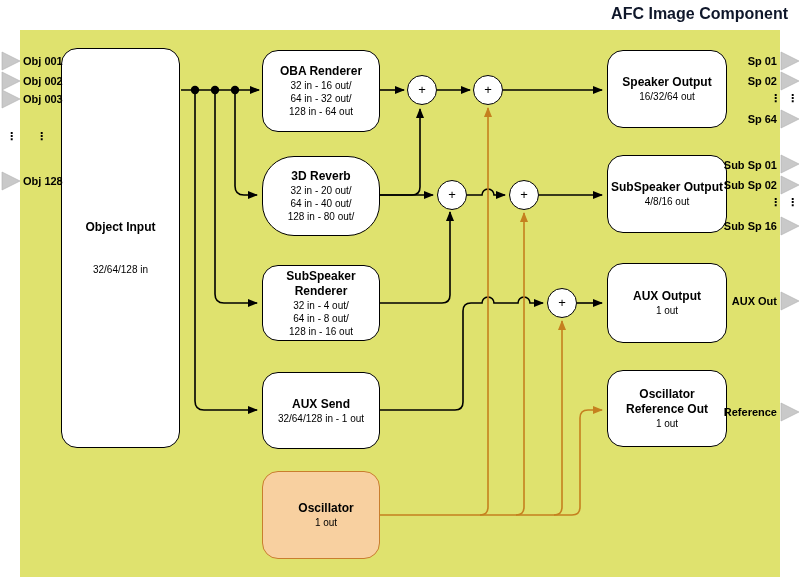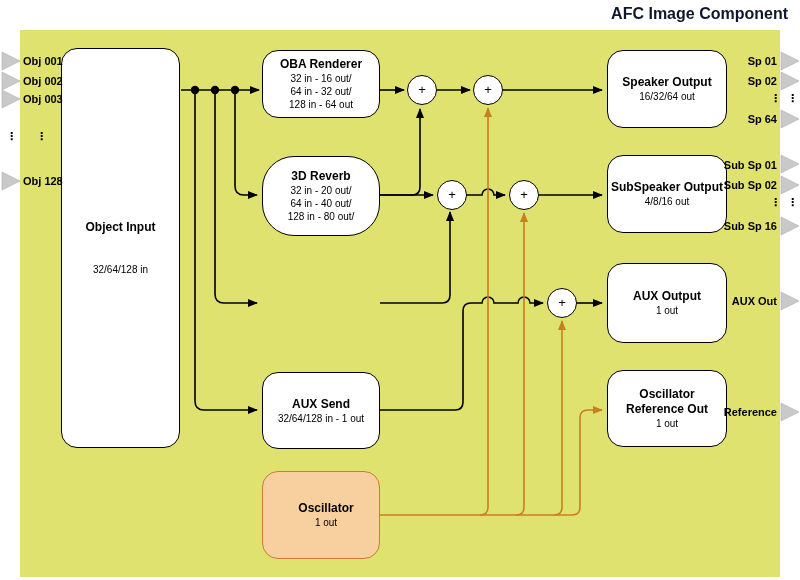--- a/index.html
+++ b/index.html
@@ -84,34 +84,40 @@
     <path class="wire-o" d="M480,515 Q488,515 488,507 V108" marker-end="url(#ao)"></path>
     <path class="wire-o" d="M516,515 Q524,515 524,507 V213" marker-end="url(#ao)"></path>
     <path class="wire-o" d="M554,515 Q562,515 562,507 V321" marker-end="url(#ao)"></path>
   </svg>
 
   <div class="node" style="left:61px;top:48px;width:119px;height:400px;gap:28px;">
     <div class="node-title">Object Input</div>
     <div class="node-sub">32/64/128 in</div>
   </div>
 
-  <div class="node" style="left:262px;top:50px;width:118px;height:68px;">
+  <div class="node" style="left:262px;top:50px;width:118px;height:82px;">
     <div class="node-title">OBA Renderer</div>
     <div class="node-sub">32 in - 16 out/</div>
     <div class="node-sub">64 in - 32 out/</div>
     <div class="node-sub">128 in - 64 out</div>
   </div>
 
   <div class="node" style="left:262px;top:156px;width:118px;height:80px;border-radius:32px;">
     <div class="node-title">3D Reverb</div>
     <div class="node-sub">32 in - 20 out/</div>
     <div class="node-sub">64 in - 40 out/</div>
     <div class="node-sub">128 in - 80 out/</div>
   </div>
 
+  <div class="node" style="left:262px;top:265px;width:118px;height:76px;">
+    <div class="node-title">SubSpeaker Renderer</div>
+    <div class="node-sub">32 in - 4 out/</div>
+    <div class="node-sub">64 in - 8 out/</div>
+    <div class="node-sub">128 in - 16 out</div>
+  </div>
 
   <div class="node" style="left:262px;top:372px;width:118px;height:77px;">
     <div class="node-title">AUX Send</div>
     <div class="node-sub">32/64/128 in - 1 out</div>
   </div>
 
   <div class="node oscillator" style="left:262px;top:471px;width:118px;height:88px;">
     <div class="node-title">Oscillator</div>
     <div class="node-sub">1 out</div>
   </div>

